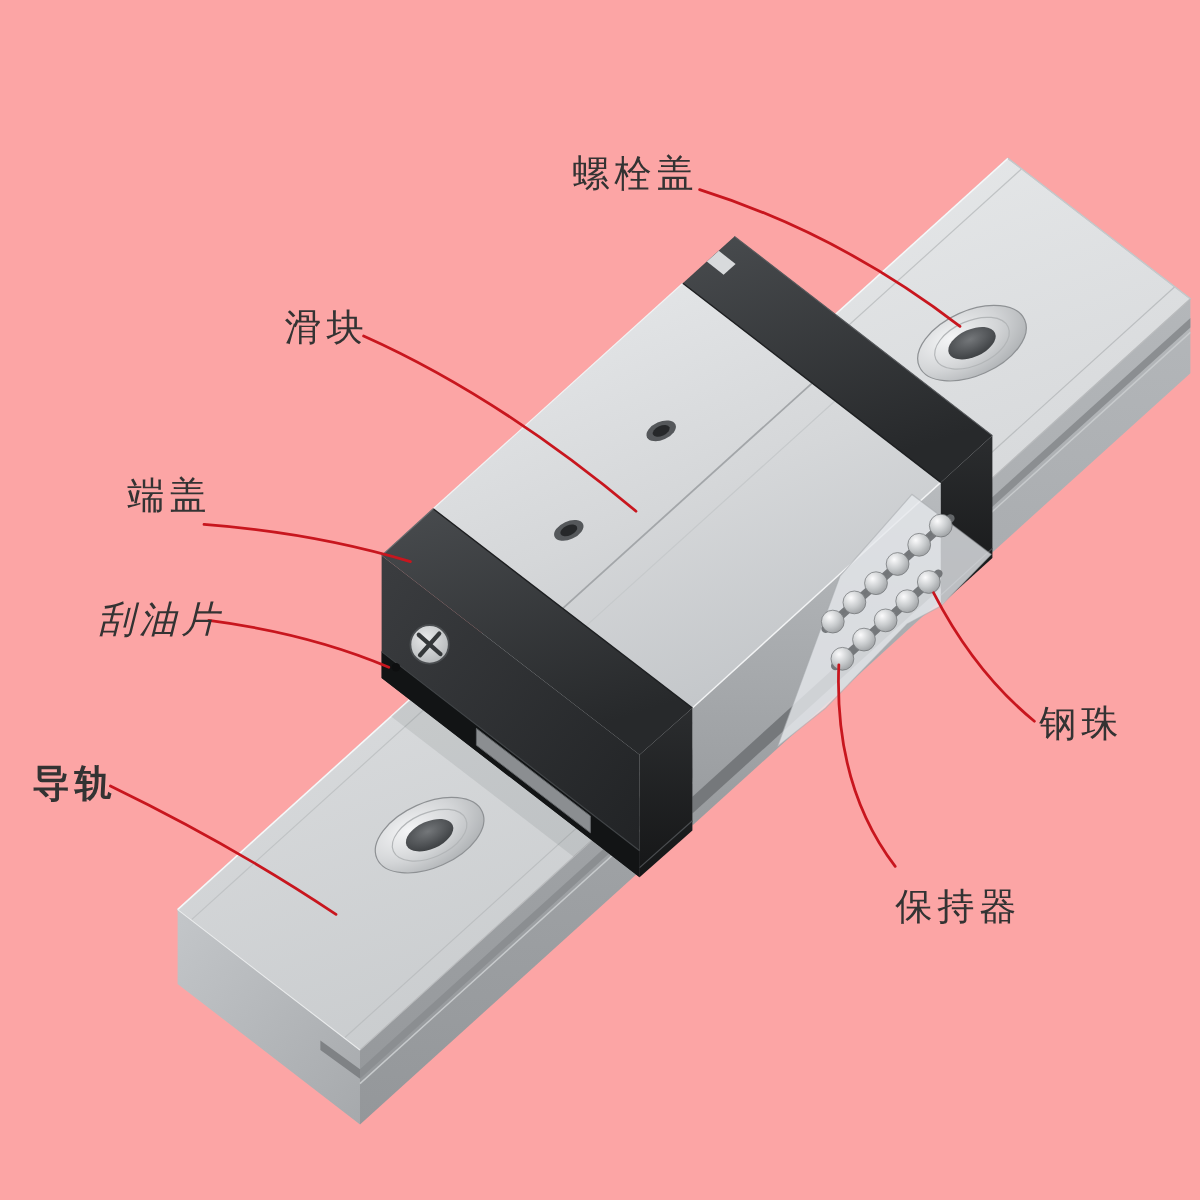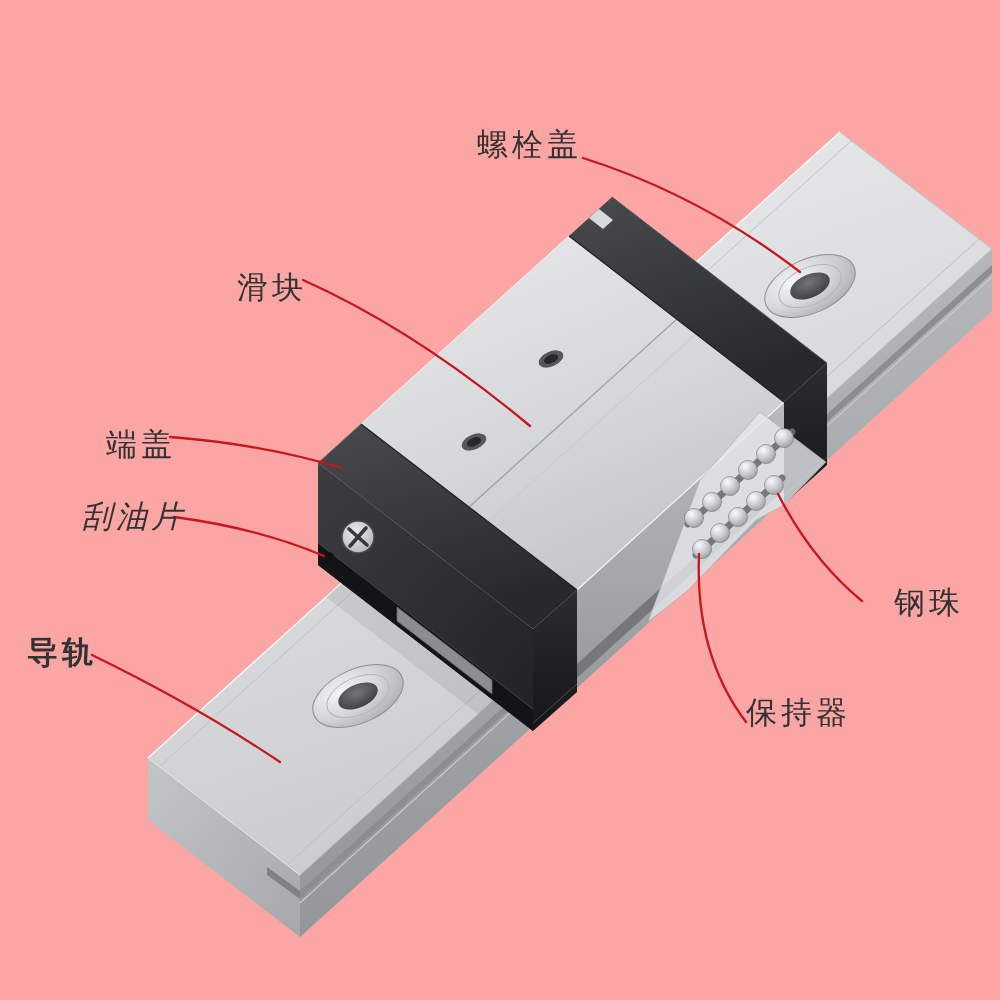--- a/index.html
+++ b/index.html
@@ -201,19 +201,19 @@
       <path d="M 303 280 Q 415 330 530 426" stroke="#c8161e"></path>
       <path d="M 170 437 Q 262 444 342 468" stroke="#c8161e"></path>
       <path d="M 174 517 Q 258 528 324 556" stroke="#c8161e"></path>
       <path d="M 92 655 Q 195 705 280 762" stroke="#c8161e"></path>
       <path d="M 862 601 Q 812 560 778 494" stroke="#c8161e"></path>
       <path d="M 746 722 Q 695 655 699 554" stroke="#c8161e"></path>
     </g>
   </svg>
 
   <div class="label" style="left:477px; top:128px;">螺栓盖</div>
-  <div class="label" style="left:237px; top:256px;margin-top:15px;">滑块</div>
-  <div class="label" style="left:106px; top:428px;">端盖</div>
+  <div class="label" style="left:237px; top:256px;">滑块</div>
+  <div class="label" style="left:106px; top:396px;">端盖</div>
   <div class="label" style="left:81px; top:500px;font-style:italic;">刮油片</div>
   <div class="label" style="left:27px; top:636px;font-weight:bold;">导轨</div>
-  <div class="label" style="left:866px; top:586px;margin-left:28px;">钢珠</div>
-  <div class="label" style="left:746px; top:696px;">保持器</div>
+  <div class="label" style="left:866px; top:586px;">钢珠</div>
+  <div class="label" style="left:746px; top:739px;">保持器</div>
 </div>
 
 </body></html>

